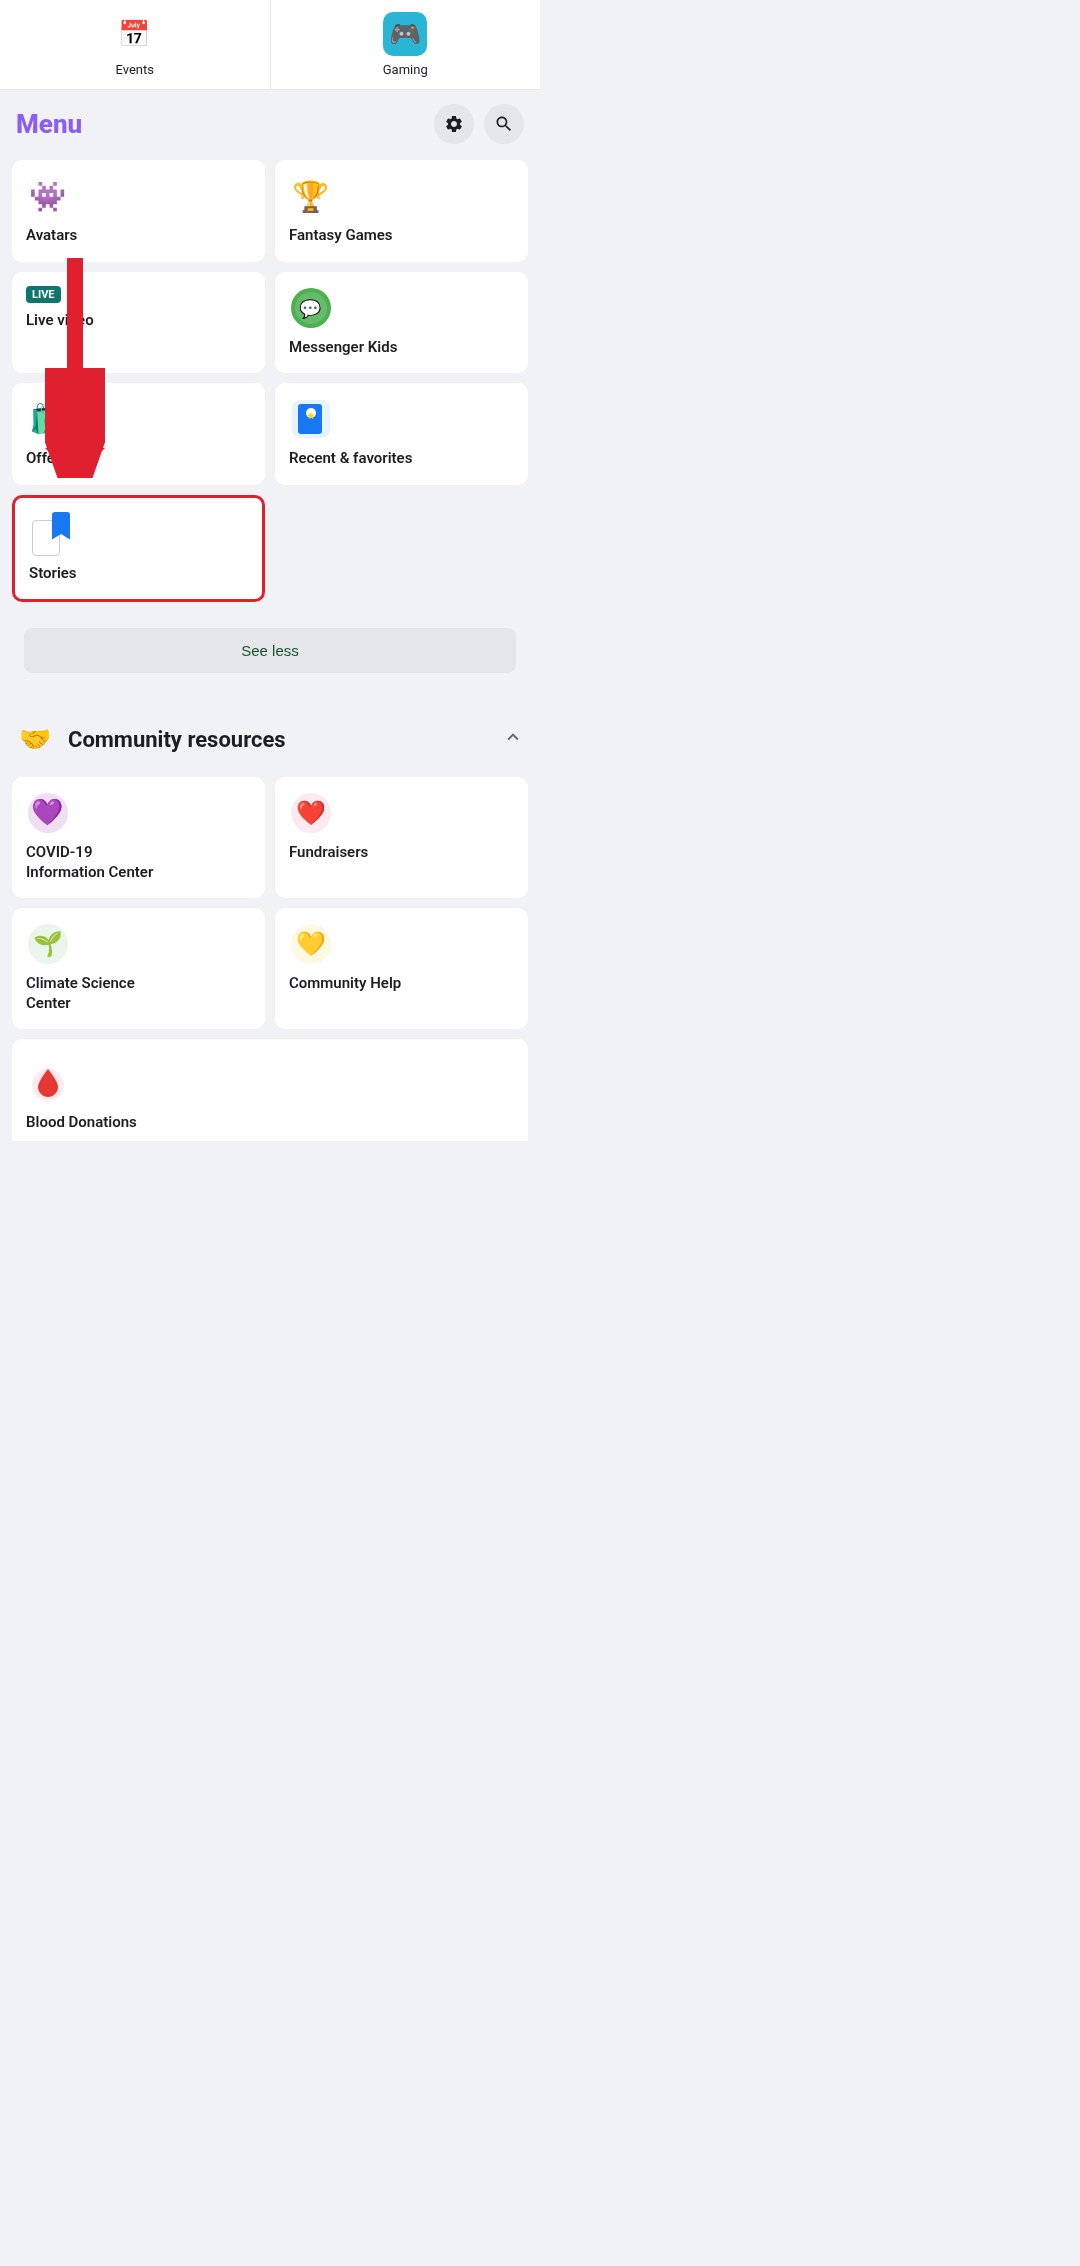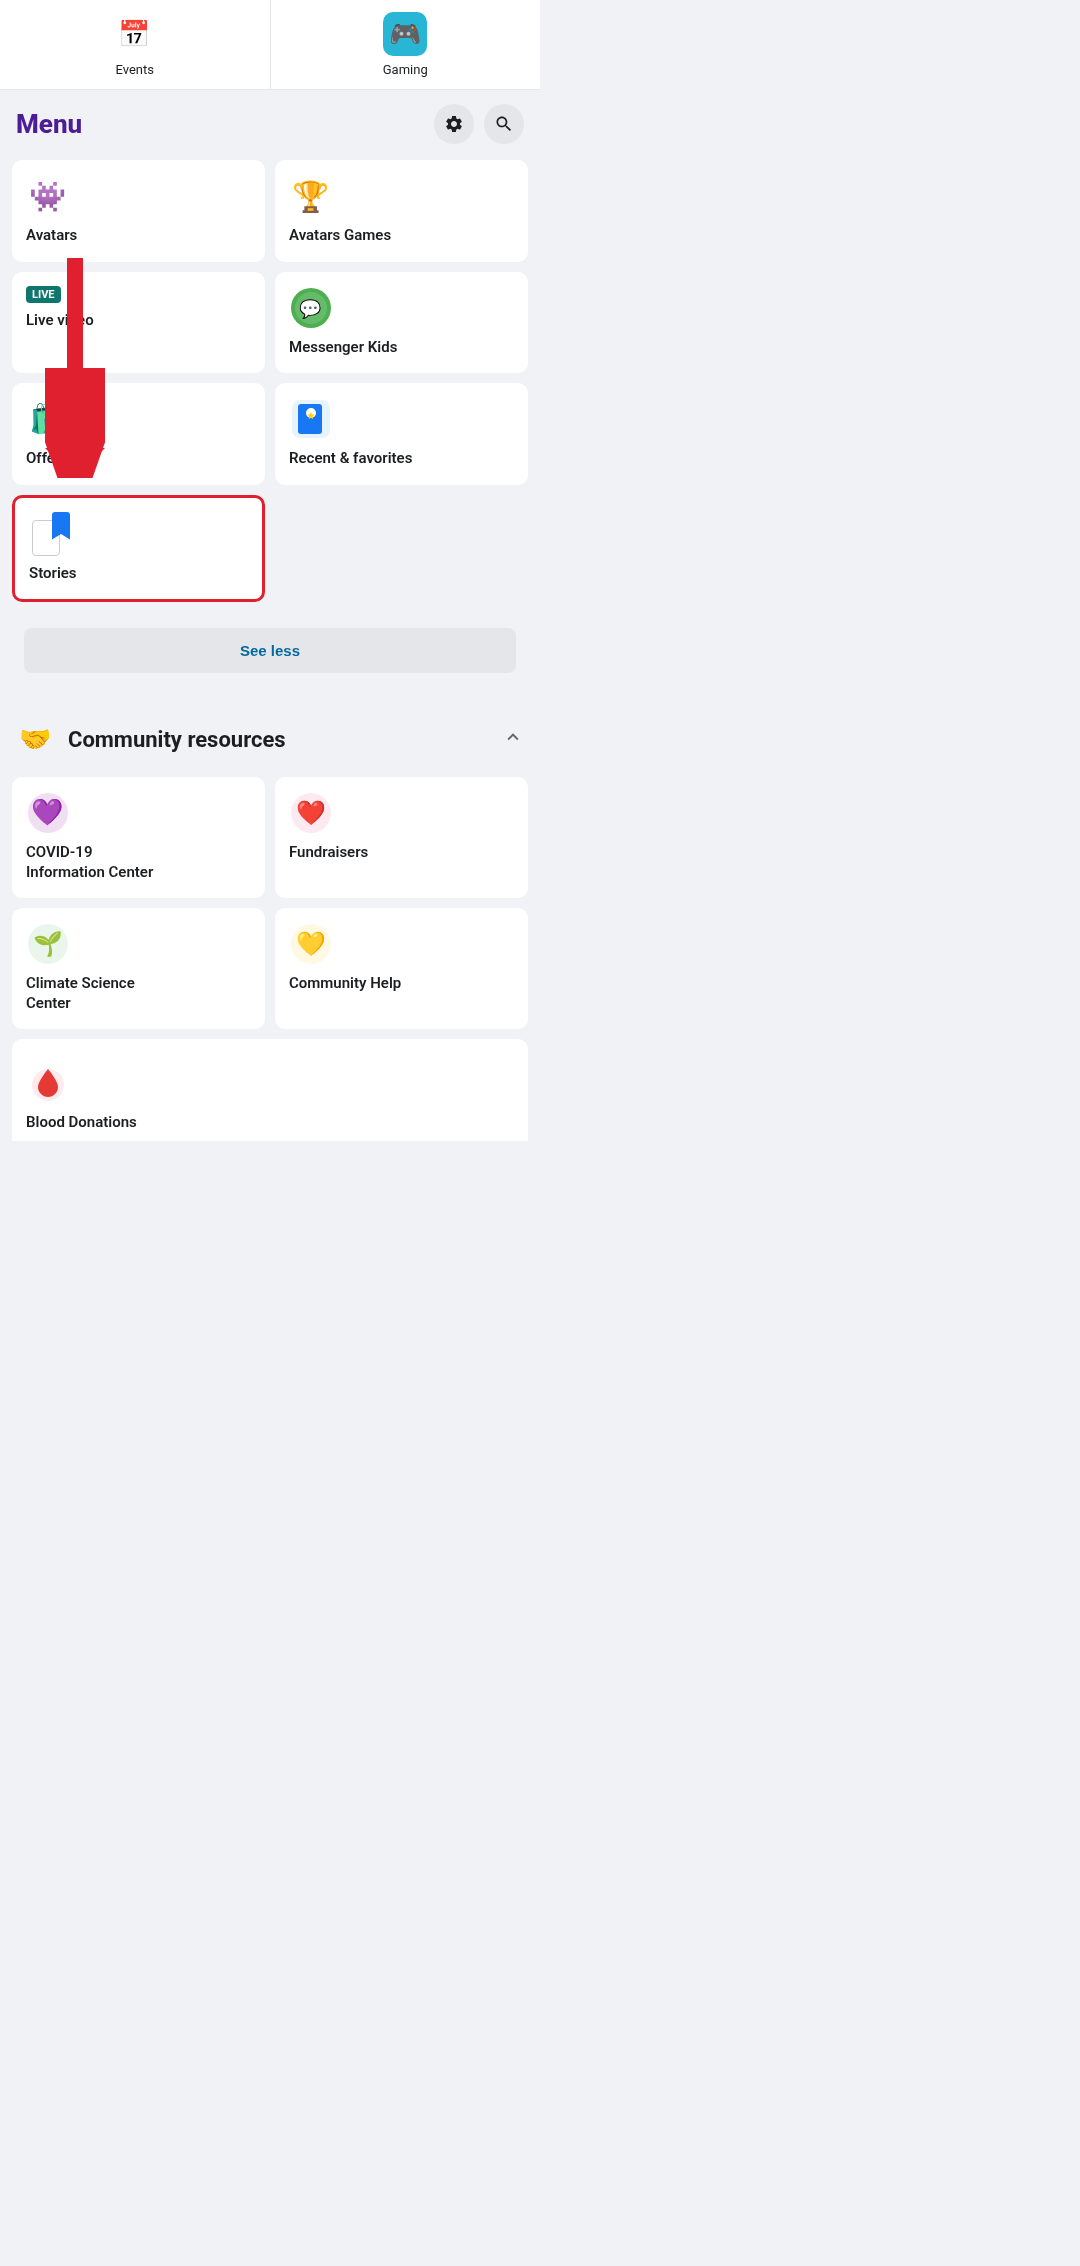--- a/index.html
+++ b/index.html
@@ -45,21 +45,21 @@
     .menu-header {
       display: flex;
       align-items: center;
       justify-content: space-between;
       padding: 14px 16px 10px;
       background: #f0f2f5;
     }
     .menu-title {
       font-size: 26px;
       font-weight: 800;
-      color: #4c1d95;
+      color: #8b5cf6;
     }
     .menu-icons {
       display: flex;
       gap: 10px;
     }
     .icon-btn {
       width: 40px;
       height: 40px;
       border-radius: 50%;
       background: #e4e6ea;
@@ -123,22 +123,22 @@
 
     
     .see-less-btn {
       margin: 10px 12px;
       background: #e4e6ea;
       border: none;
       border-radius: 8px;
       width: calc(100% - 24px);
       padding: 14px;
       font-size: 15px;
-      font-weight: 700;
-      color: #0369a1;
+      font-weight: 400;
+      color: #14532d;
       cursor: pointer;
       text-align: center;
     }
 
     
     .section-divider {
       height: 10px;
       background: #f0f2f5;
     }
 
@@ -273,21 +273,21 @@
 <div class="grid-section">
   <div class="grid">
 
     <div class="grid-item">
       <div class="grid-item-icon">👾</div>
       <span class="grid-item-label">Avatars</span>
     </div>
 
     <div class="grid-item">
       <div class="grid-item-icon">🏆</div>
-      <span class="grid-item-label">Avatars Games</span>
+      <span class="grid-item-label">Fantasy Games</span>
     </div>
 
     <div class="grid-item">
       <div class="live-badge">LIVE</div>
       <span class="grid-item-label">Live video</span>
     </div>
 
     <div class="grid-item">
       <div class="grid-item-icon">
         <svg width="40" height="40" viewBox="0 0 40 40">

